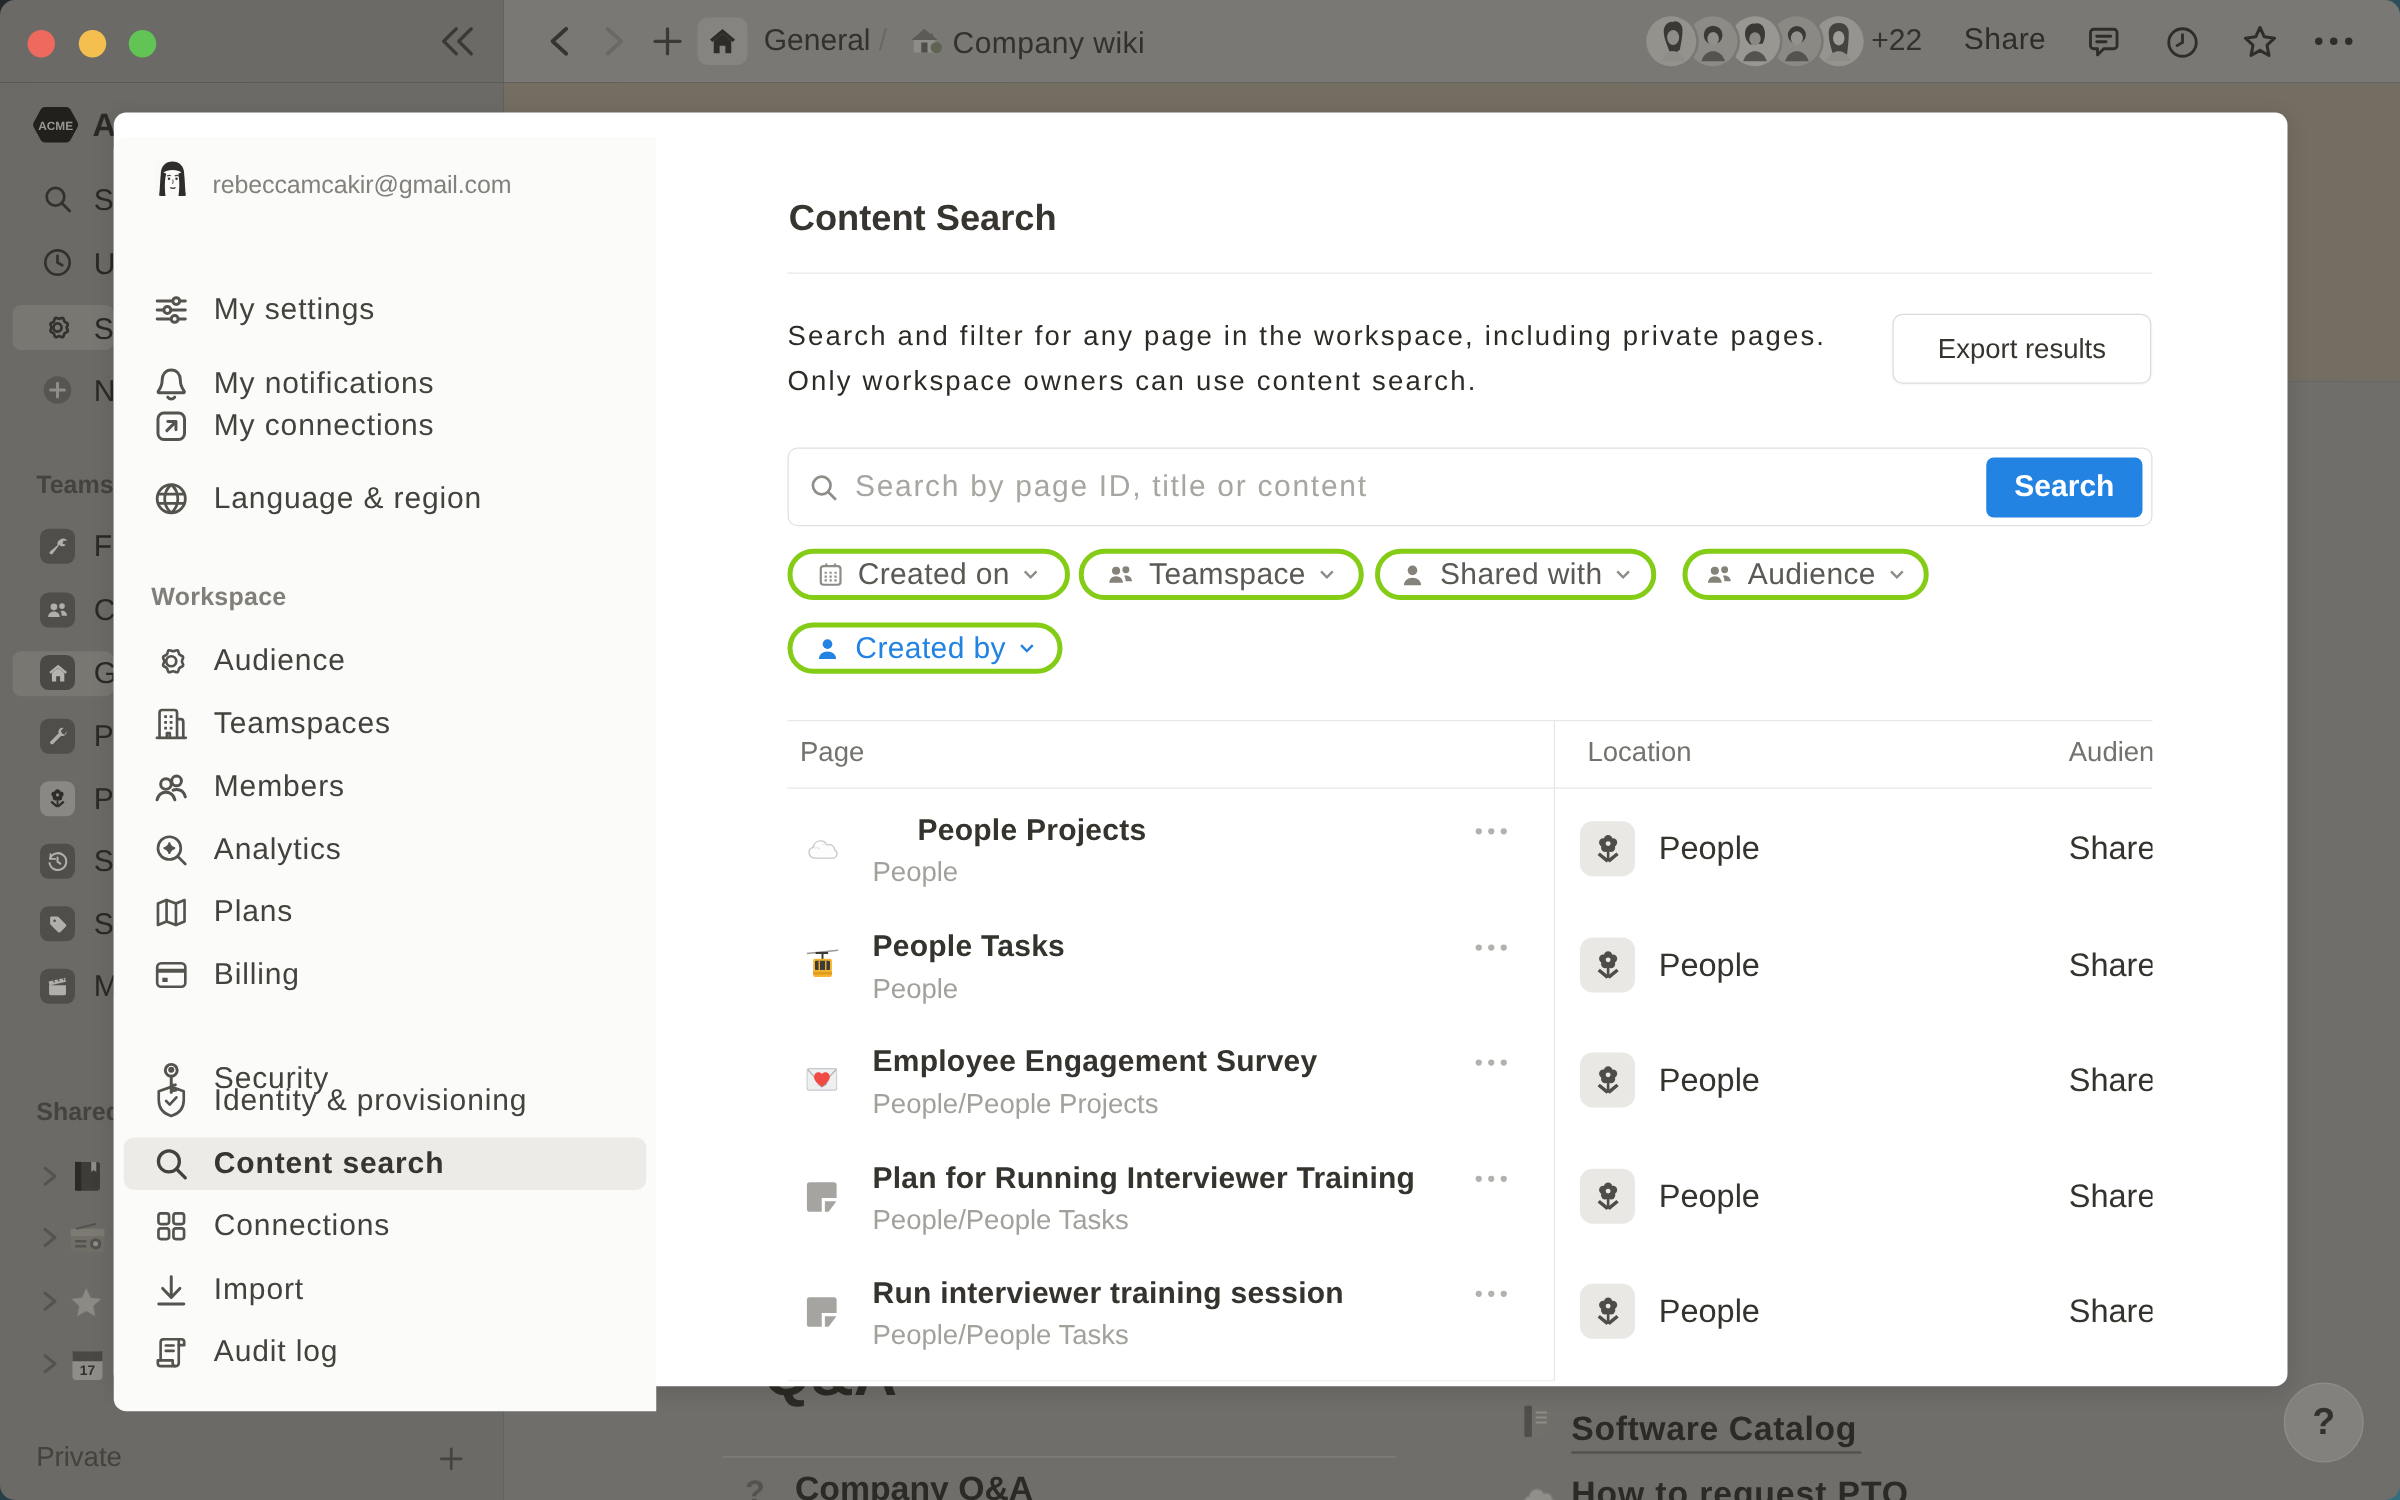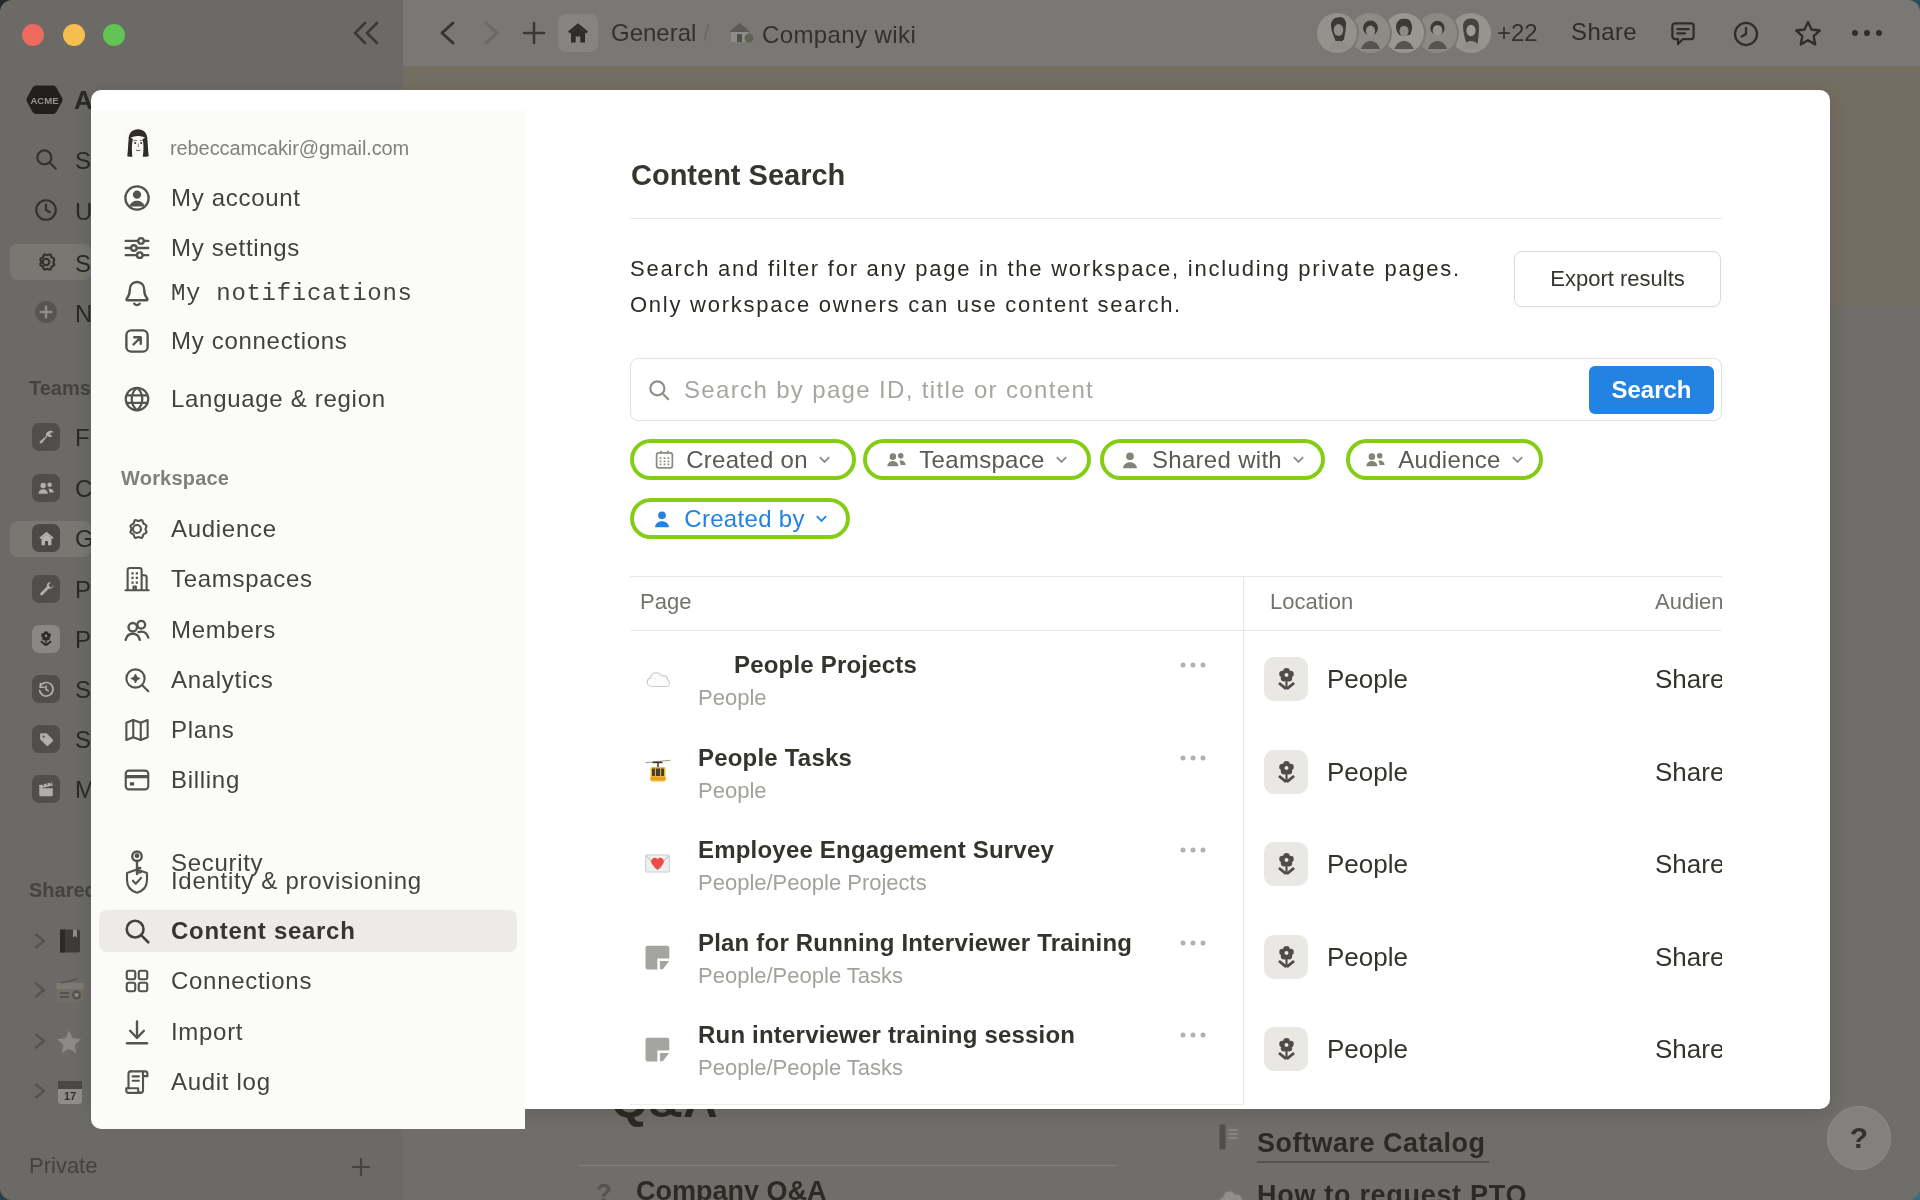--- a/index.html
+++ b/index.html
@@ -270,38 +270,30 @@
         <path d="M4.6 12.5 C4.6 5.5 8.8 2.2 14 2.2 C19.2 2.2 23.4 5.5 23.4 12.5 C20.5 9.8 17.5 9 14 9 C10.5 9 7.5 9.8 4.6 12.5 Z" fill="#2f2d2a"></path>
         <path d="M5.2 10 C3.8 15 4.4 22 3.2 29.8 L8.4 29.8 C7.6 23 7.8 16 9 12 Z" fill="#2f2d2a"></path>
         <path d="M22.8 10 C24.2 15 23.6 22 24.8 29.8 L18.8 29.8 C19.8 23 19.6 16 18.6 12 Z" fill="#2f2d2a"></path>
         <path d="M9.6 13.8 C10.6 13.2 12 13.2 12.8 13.7 M15.8 13.7 C16.8 13.2 18.2 13.2 19 13.8" stroke="#44423e" stroke-width="0.9" fill="none"></path>
         <circle cx="11.2" cy="16" r="1" fill="#33312d"></circle>
           <circle cx="17.2" cy="16" r="1" fill="#33312d"></circle>
         <path d="M14.2 16.5 C14.5 18.2 14.6 19.2 14 20.2" stroke="#55534e" stroke-width="0.8" fill="none"></path>
         <path d="M12.2 23 C13.4 23.8 15.2 23.8 16.4 23" stroke="#33312d" stroke-width="1" fill="none"></path>
       </svg>
       <div class="abs" style="left:79px;top:27px;font-size:20px;letter-spacing:-0.1px;color:#83817b;">rebeccamcakir@gmail.com</div>
-      <div class="navrow" style="top:63px;">
-        <svg class="ic" viewBox="0 0 24 24" fill="none" stroke="currentColor" stroke-width="1.9">
-            <circle cx="12" cy="12" r="9.3"></circle>
-            <circle cx="12" cy="9.3" r="3.3" fill="currentColor" stroke="none"></circle>
-            <path d="M5.6 18.8 C6.9 15.5 9.2 14.1 12 14.1 C14.8 14.1 17.1 15.5 18.4 18.8" fill="currentColor" stroke="none"></path>
-          </svg>
-        <div class="tx">My account</div>
-      </div>
       <div class="navrow" style="top:113px;">
         <svg class="ic" viewBox="0 0 24 24" fill="none" stroke="currentColor" stroke-width="1.9" stroke-linecap="round">
             <path d="M3 6.3 h18 M3 12 h18 M3 17.7 h18"></path>
             <circle cx="15.2" cy="6.3" r="2.2" fill="#fbfbfa"></circle>
             <circle cx="9.5" cy="12" r="2.2" fill="#fbfbfa"></circle>
             <circle cx="14.2" cy="17.7" r="2.2" fill="#fbfbfa"></circle>
           </svg>
         <div class="tx">My settings</div>
       </div>
-      <div class="navrow" style="top:158px;font-family:Liberation Mono, monospace;">
+      <div class="navrow" style="top:172px;">
         <svg class="ic" viewBox="0 0 24 24" fill="none" stroke="currentColor" stroke-width="1.9" stroke-linejoin="round" stroke-linecap="round">
             <path d="M12 3.2 C8.4 3.2 6.2 6 6.2 9.5 C6.2 13.5 4.8 15.3 3.8 16.6 C3.4 17.1 3.6 17.8 4.3 17.8 L19.7 17.8 C20.4 17.8 20.6 17.1 20.2 16.6 C19.2 15.3 17.8 13.5 17.8 9.5 C17.8 6 15.6 3.2 12 3.2 Z"></path>
             <path d="M9.8 20.6 C10.4 21.3 11.1 21.7 12 21.7 C12.9 21.7 13.6 21.3 14.2 20.6"></path>
           </svg>
         <div class="tx">My notifications</div>
       </div>
       <div class="navrow" style="top:206px;">
         <svg class="ic" viewBox="0 0 24 24" fill="none" stroke="currentColor" stroke-width="1.9" stroke-linejoin="round" stroke-linecap="round">
             <rect x="3.5" y="3.5" width="17" height="17" rx="3.8"></rect>
             <path d="M9.2 14.8 L14.8 9.2 M9.8 9 h5.2 v5.2"></path>

